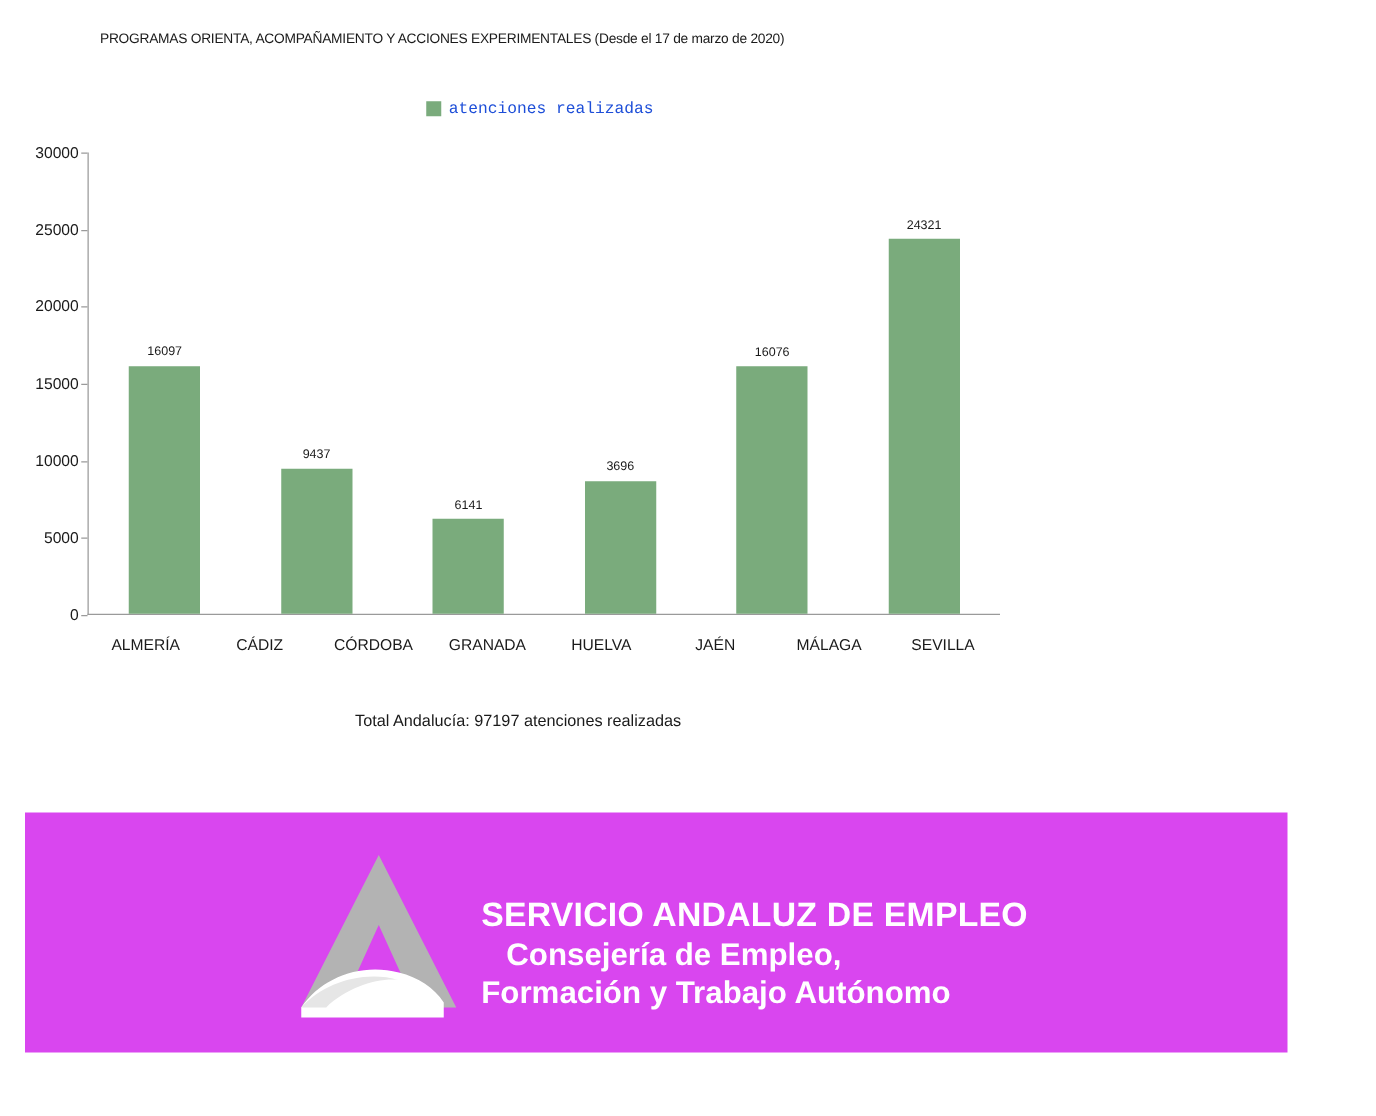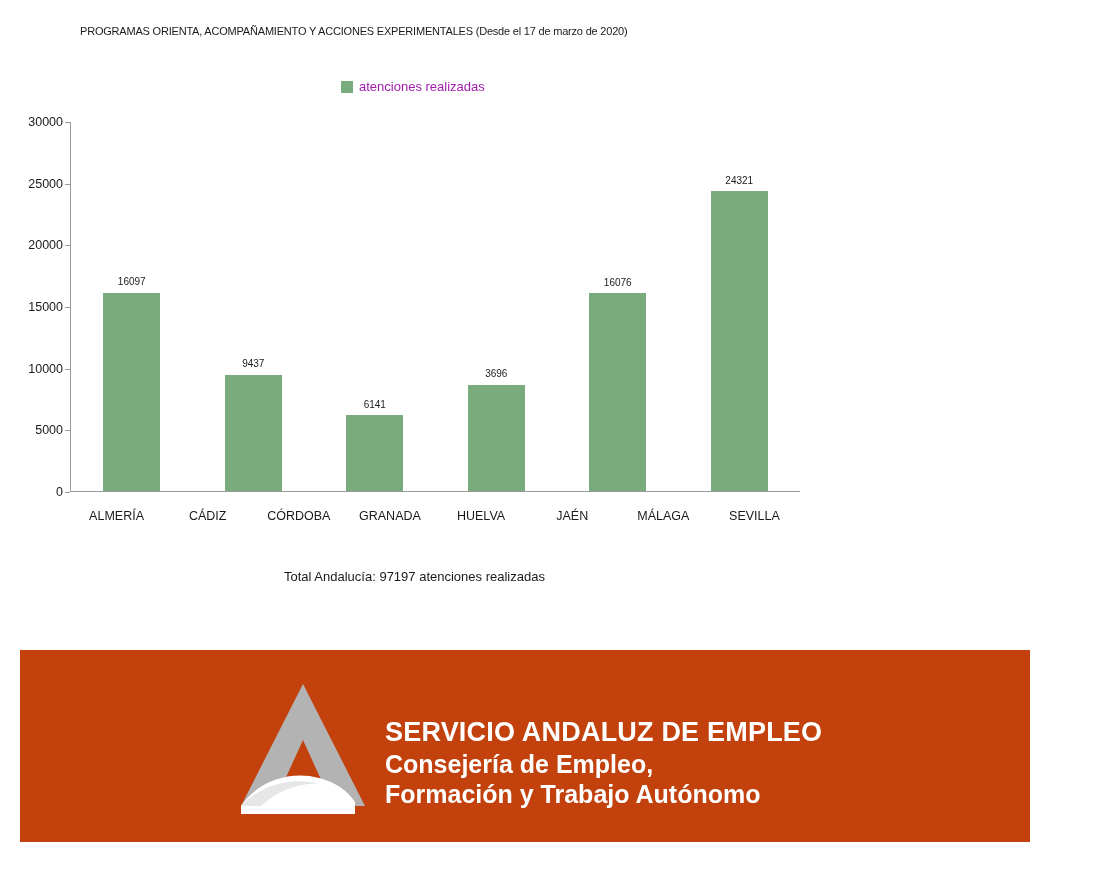--- a/index.html
+++ b/index.html
@@ -38,21 +38,22 @@
     gap: 6px;
   }
   .legend-swatch {
     width: 12px;
     height: 12px;
     background: #7aab7c;
     display: inline-block;
   }
   .legend-label {
     font-size: 13px;
-    color: #a21caf;
+    color: #1d4ed8;
+    font-family: Liberation Mono, monospace;
   }
 
   
   .plot {
     position: absolute;
     left: 70px;
     top: 122px;
     width: 730px;
     height: 370px;
   }
@@ -140,21 +141,21 @@
     color: #1a1a1a;
   }
 
   
   .banner {
     position: absolute;
     left: 20px;
     top: 650px;
     width: 1010px;
     height: 192px;
-    background: #c2410c;
+    background: #d946ef;
     overflow: hidden;
   }
   .banner-logo {
     position: absolute;
     left: 195px;
     top: 28px;
     width: 175px;
     height: 140px;
   }
   .banner-text {
@@ -166,20 +167,21 @@
   .banner-line1 {
     font-size: 27px;
     font-weight: bold;
     letter-spacing: 0.2px;
     line-height: 1.22;
   }
   .banner-line2 {
     font-size: 25px;
     font-weight: bold;
     line-height: 1.22;
+    margin-left: 20px;
   }
   .banner-line3 {
     font-size: 25px;
     font-weight: bold;
     line-height: 1.22;
   }
 </style>
 </head>
 <body>
 

